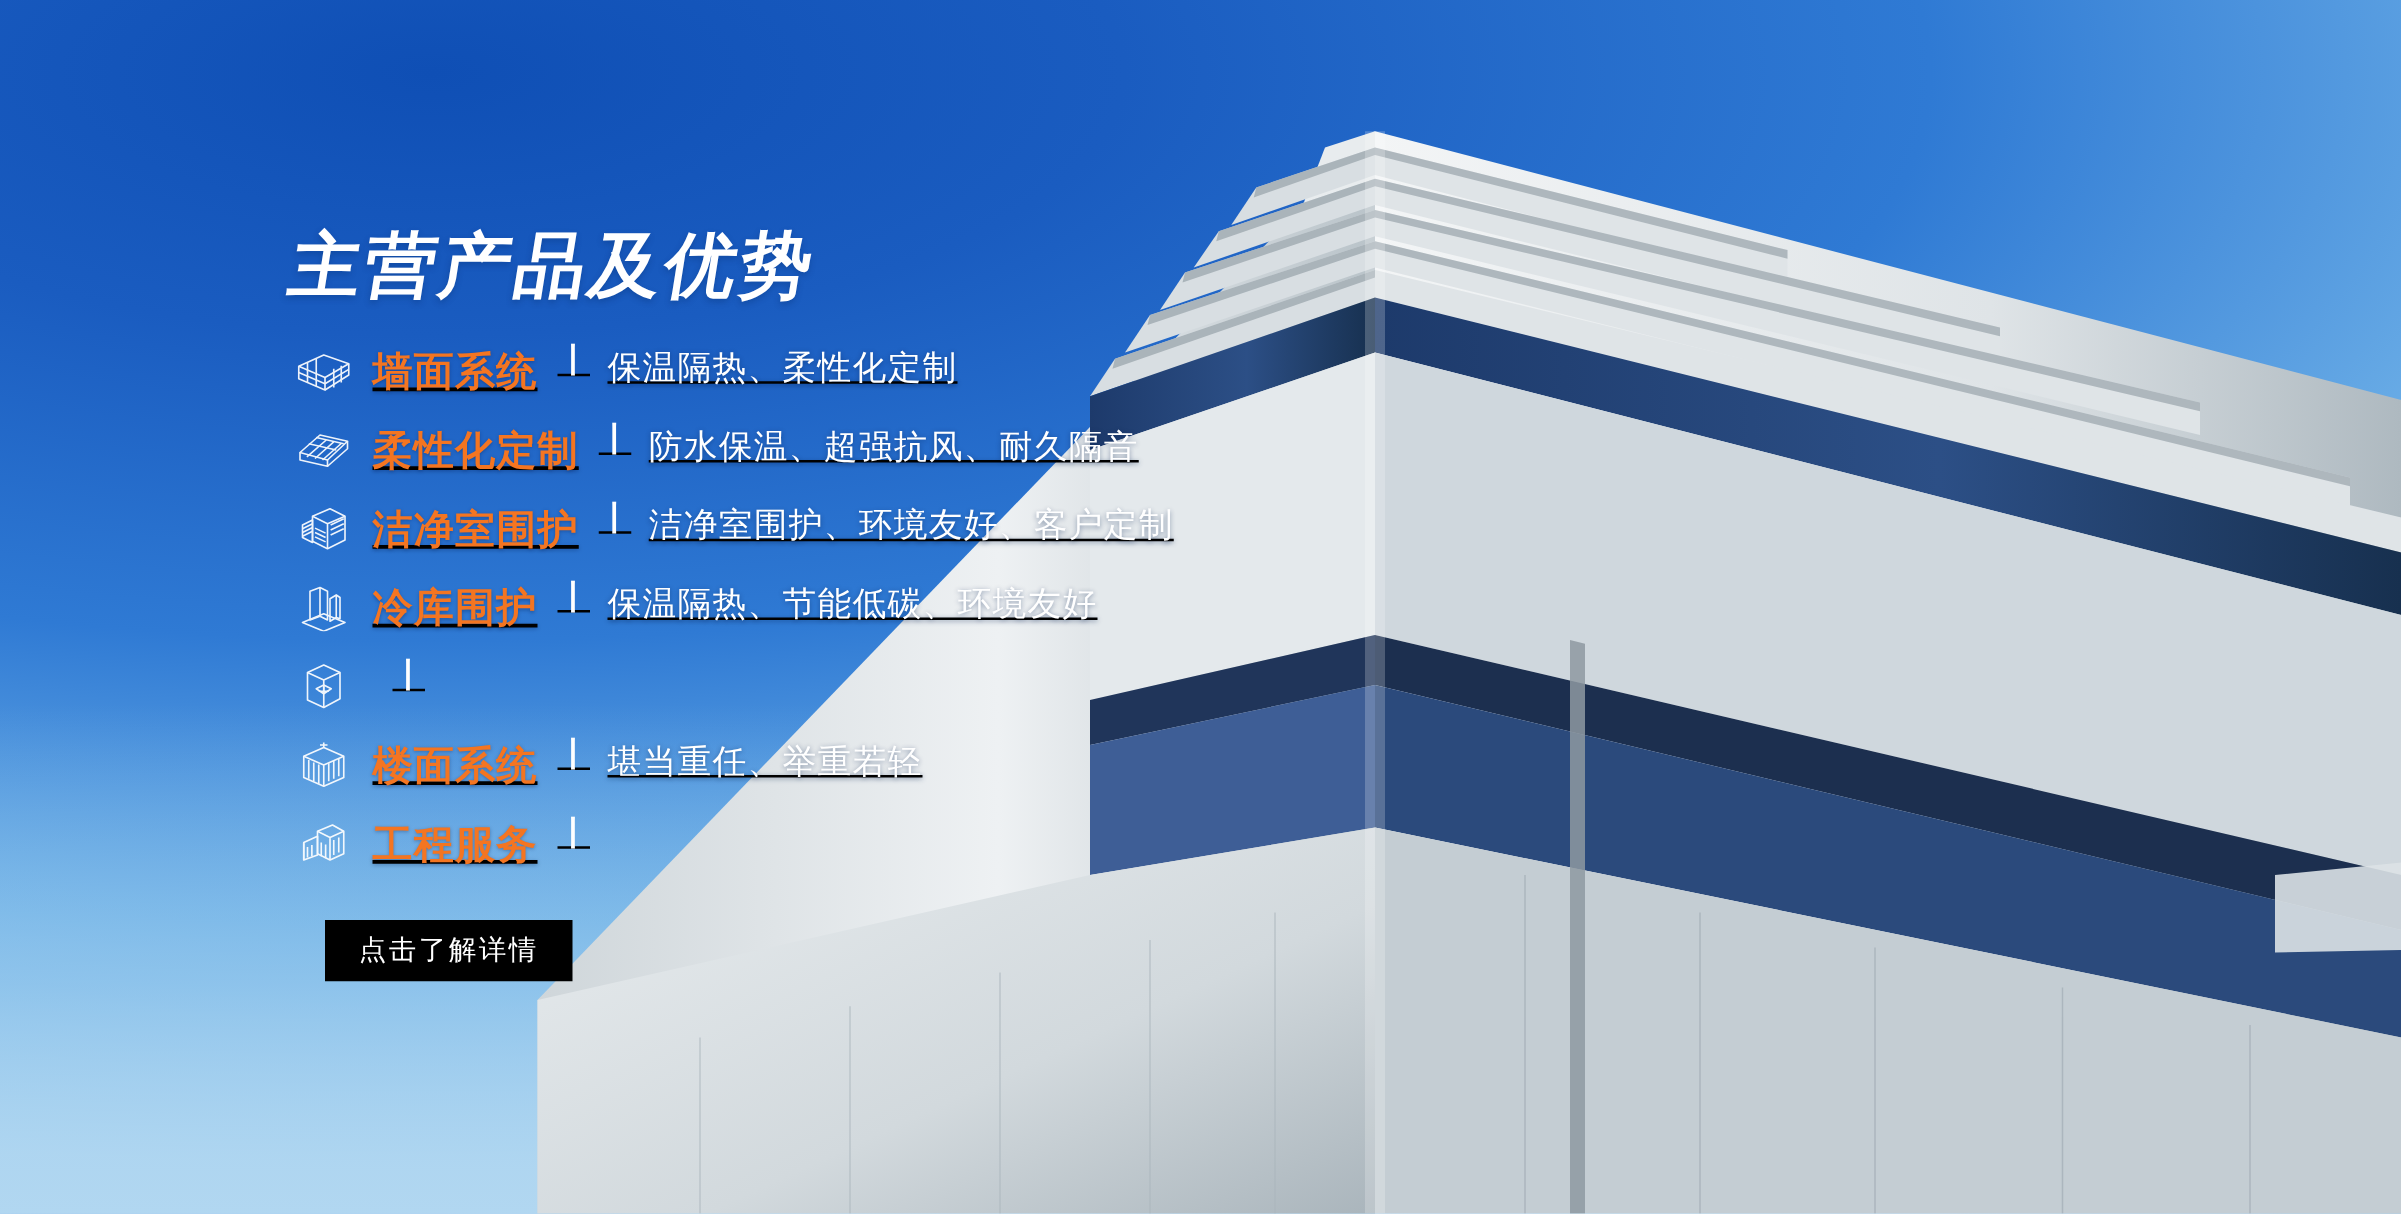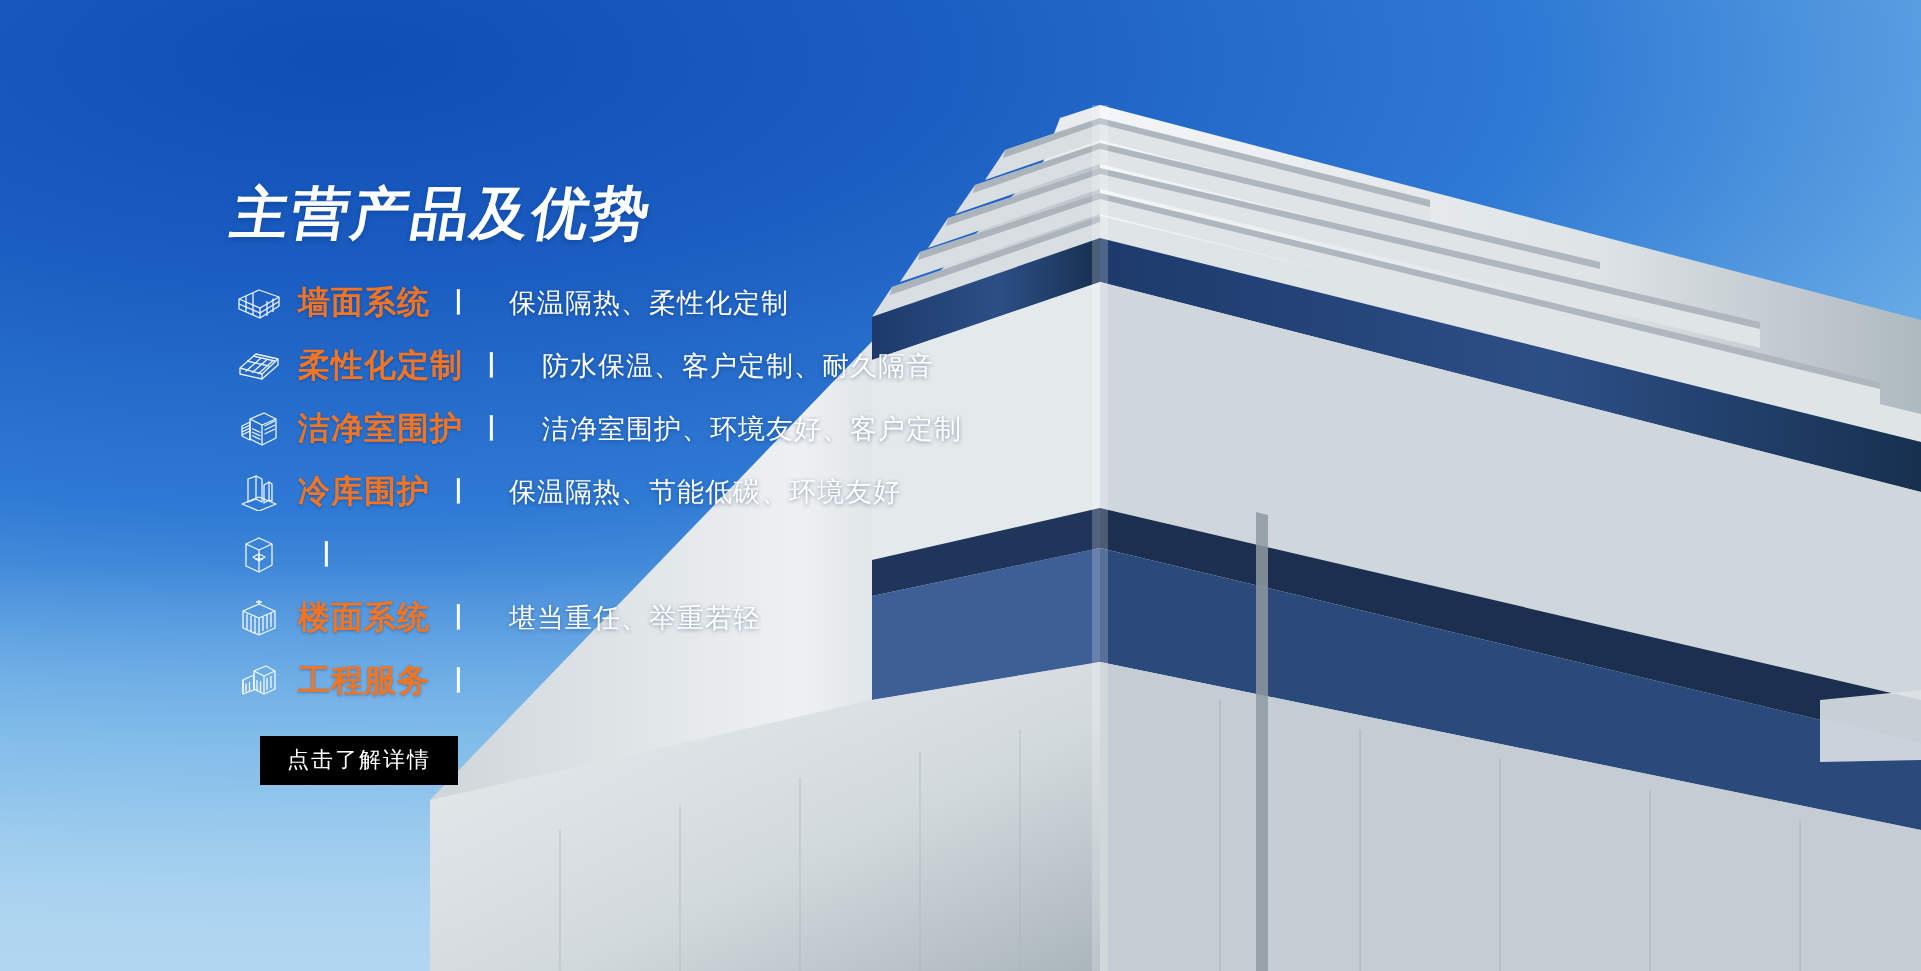--- a/index.html
+++ b/index.html
@@ -47,24 +47,25 @@
     letter-spacing: 3px;
     line-height: 1.05;
     transform: skewX(-9deg);
     text-shadow: 0 2px 5px rgba(0,40,100,0.30);
     white-space: nowrap;
   }
   .list { margin-top: 32px; }
 
   .row {
     display: flex;
-    align-items: center;
+    align-items: flex-start;
     height: 54px;
     margin-bottom: 9px;
     white-space: nowrap;
+    text-decoration: underline;
   }
   .row-icon {
     width: 54px;
     min-width: 54px;
     height: 42px;
     display: flex;
     align-items: center;
     justify-content: center;
     margin-right: 12px;
     opacity: .92;
@@ -84,21 +85,20 @@
     margin: 0 14px 0 16px;
     line-height: 1;
     position: relative;
     top: -1px;
   }
   .row-desc {
     color: #ffffff;
     font-size: 27px;
     letter-spacing: 1px;
     text-shadow: 0 1px 4px rgba(0,30,80,0.45);
-    margin-left: 23px;
   }
 
   .cta-wrap { margin-top: 28px; margin-left: 4px; padding-left: 24px; }
   .cta {
     display: inline-block;
     background: #000000;
     color: #ffffff;
     font-size: 22px;
     letter-spacing: 2px;
     padding: 13px 27px 14px 27px;
@@ -240,21 +240,21 @@
           <svg width="46" height="36" viewBox="0 0 46 36" fill="none" stroke="#ffffff" stroke-width="1.3" stroke-linejoin="round">
             <path d="M4 20 L20 6 L42 11 L26 26 Z"></path>
             <path d="M4 20 L4 26 L26 31 L26 26"></path>
             <path d="M42 11 L42 17 L26 31"></path>
             <path d="M11 13 L33 18 M17 8 L39 13"></path>
             <path d="M9.5 23.5 L25 10 M16 24.8 L31 11.5 M22 26 L37 12.8"></path>
           </svg>
         </span>
         <span class="row-title">柔性化定制</span>
         <span class="row-sep">丨</span>
-        <span class="row-desc">防水保温、客户定制、耐久隔音</span>
+        <span class="row-desc">防水保温、超强抗风、耐久隔音</span>
       </div>
 
       <div class="row">
         <span class="row-icon">
           <svg width="46" height="38" viewBox="0 0 46 38" fill="none" stroke="#ffffff" stroke-width="1.3" stroke-linejoin="round">
             <path d="M14 9 L28 3 L40 9 L40 28 L26 35 L14 29 Z"></path>
             <path d="M14 9 L26 15 L26 35 M26 15 L40 9"></path>
             <path d="M6 16 L14 12 L14 30 L6 26 Z"></path>
             <path d="M6 19 L14 15 M6 22 L14 18 M6 25 L14 21"></path>
             <path d="M16 18.5 L24.5 22.5 M16 22 L24.5 26 M16 25.5 L24.5 29.5"></path>

